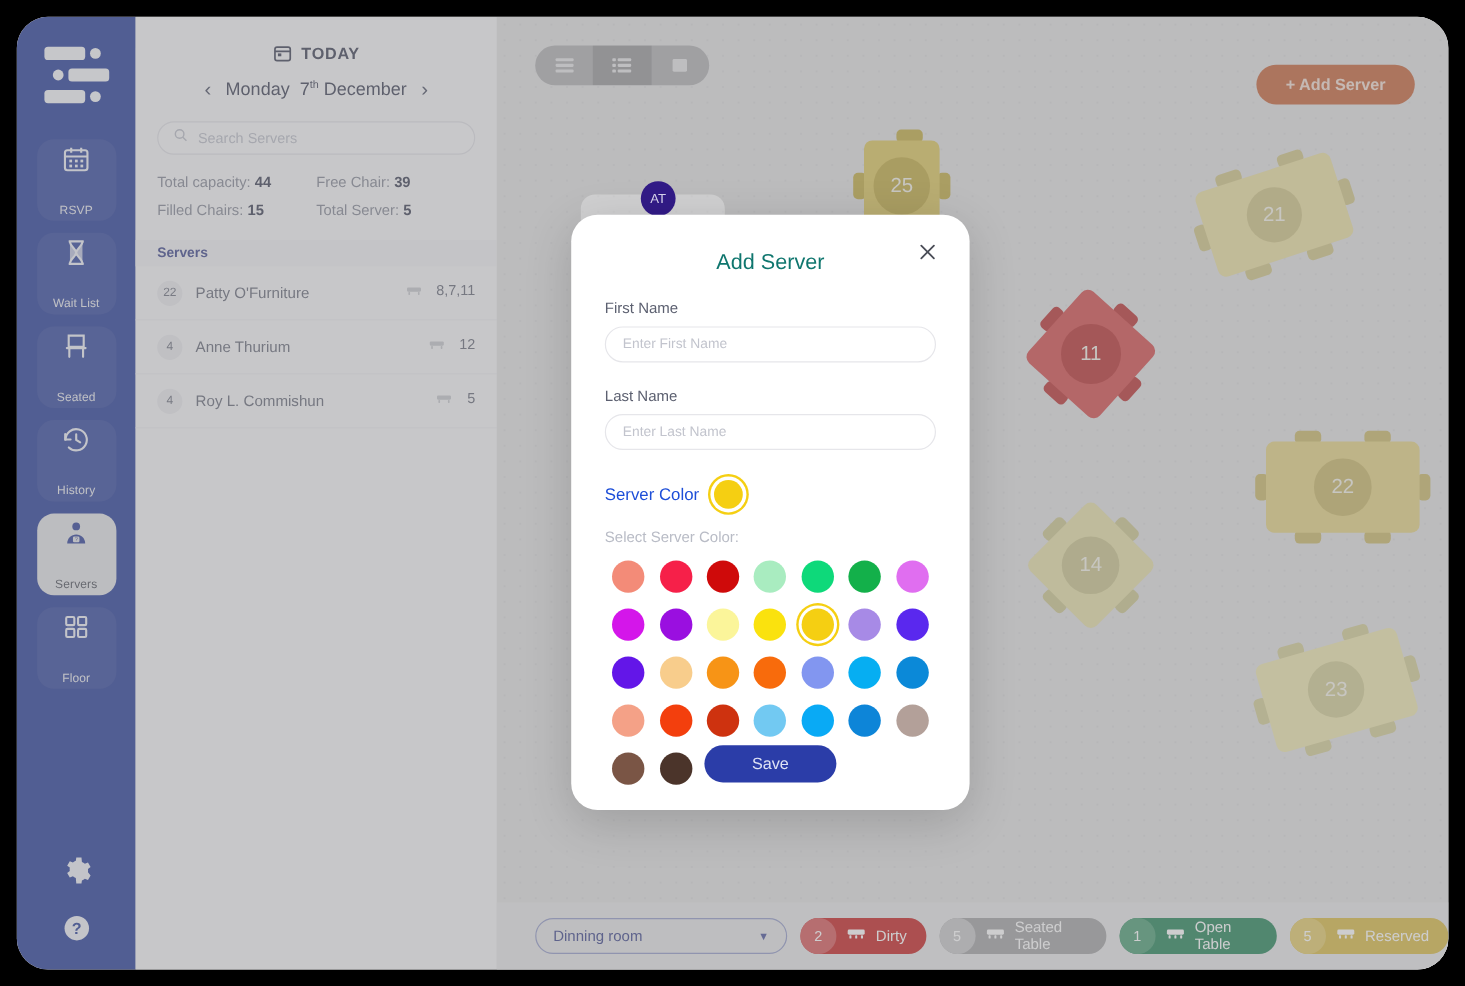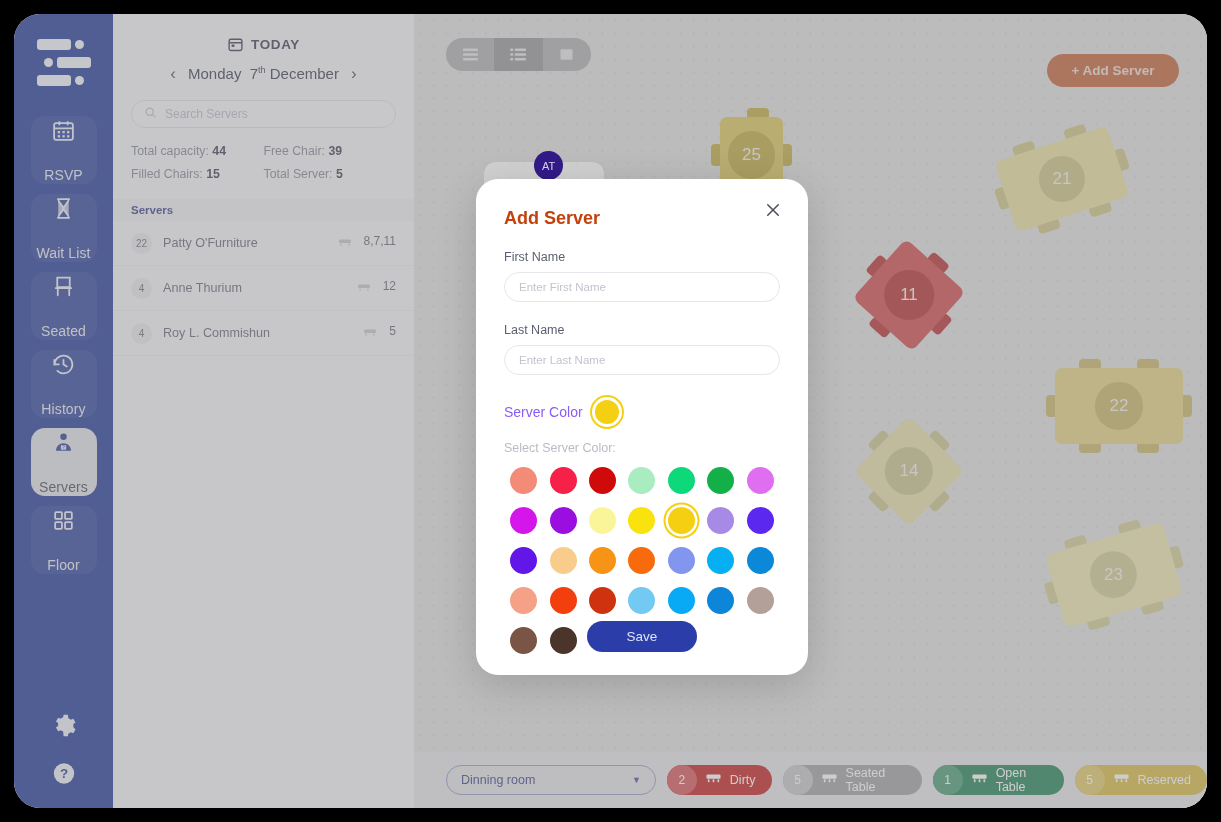--- a/index.html
+++ b/index.html
@@ -54,21 +54,21 @@
     background: rgba(255,255,255,0.055);
     display: flex; flex-direction: column;
     align-items: center; justify-content: center;
     gap: 4px;
     cursor: pointer;
   }
   .nav-item.active { background: #dfe0e4; }
   .nav-ico { width: 26px; height: 26px; display: flex; align-items: center; justify-content: center; }
   .nav-ico svg { width: 25px; height: 25px; }
   .nav-label {
-    font-size: 14px;
+    font-size: 10px;
     color: #e7e8ee;
     letter-spacing: 0.1px;
     white-space: nowrap;
     margin-top: 20px;
   }
   .nav-item.active .nav-label { color: #3b3f4a; }
 
   .rail-bottom { margin-top: auto; margin-bottom: 22px; display: flex; flex-direction: column; gap: 22px; align-items: center; }
   .rail-bottom .nav-ico svg { width: 29px; height: 29px; }
 
@@ -234,41 +234,41 @@
   .overlay { position: absolute; inset: 0; background: rgba(150,150,152,0.48); }
   .modal {
     position: absolute;
     left: 462px; top: 165px;
     width: 332px; height: 496px;
     background: #fff;
     border-radius: 22px;
     box-shadow: 0 10px 40px rgba(0,0,0,.16);
     padding: 20px 28px;
   }
-  .modal-title { font-size: 18px; font-weight: bold; color: #c2410c; margin-top: 9px; }
+  .modal-title { font-size: 18px; font-weight: normal; color: #0f766e; margin-top: 9px; text-align: center; }
   .modal-close {
     position: absolute; right: 24px; top: 22px;
     width: 20px; height: 20px; cursor: pointer;
     color: #4a4d57;
   }
   .modal-close svg { width: 18px; height: 18px; }
   .field-label { font-size: 12.5px; color: #5c6070; margin-top: 21px; }
   .field-input {
     margin-top: 8px;
     width: 100%; height: 30px;
     border: 1px solid #e6e6ea; border-radius: 15px;
     padding: 0 14px;
     font-family: "Liberation Sans", sans-serif;
     font-size: 11.5px; color: #555; outline: none;
     background: #fff;
   }
   .field-input::placeholder { color: #c2c4cd; }
 
   .sc-row { display: flex; align-items: center; gap: 12px; margin-top: 25px; }
-  .sc-label { font-size: 14px; color: #8b5cf6; text-align: center; }
+  .sc-label { font-size: 14px; color: #1d4ed8; text-align: center; }
   .sc-chip {
     width: 24px; height: 24px; border-radius: 50%;
     background: #f5cf12;
     box-shadow: 0 0 0 3px #fff, 0 0 0 5px #f5cf12;
   }
   .sc-sub { font-size: 12.5px; color: #b9bcc6; margin-top: 17px; }
 
   .swatches {
     margin-top: 12px;
     display: grid;

